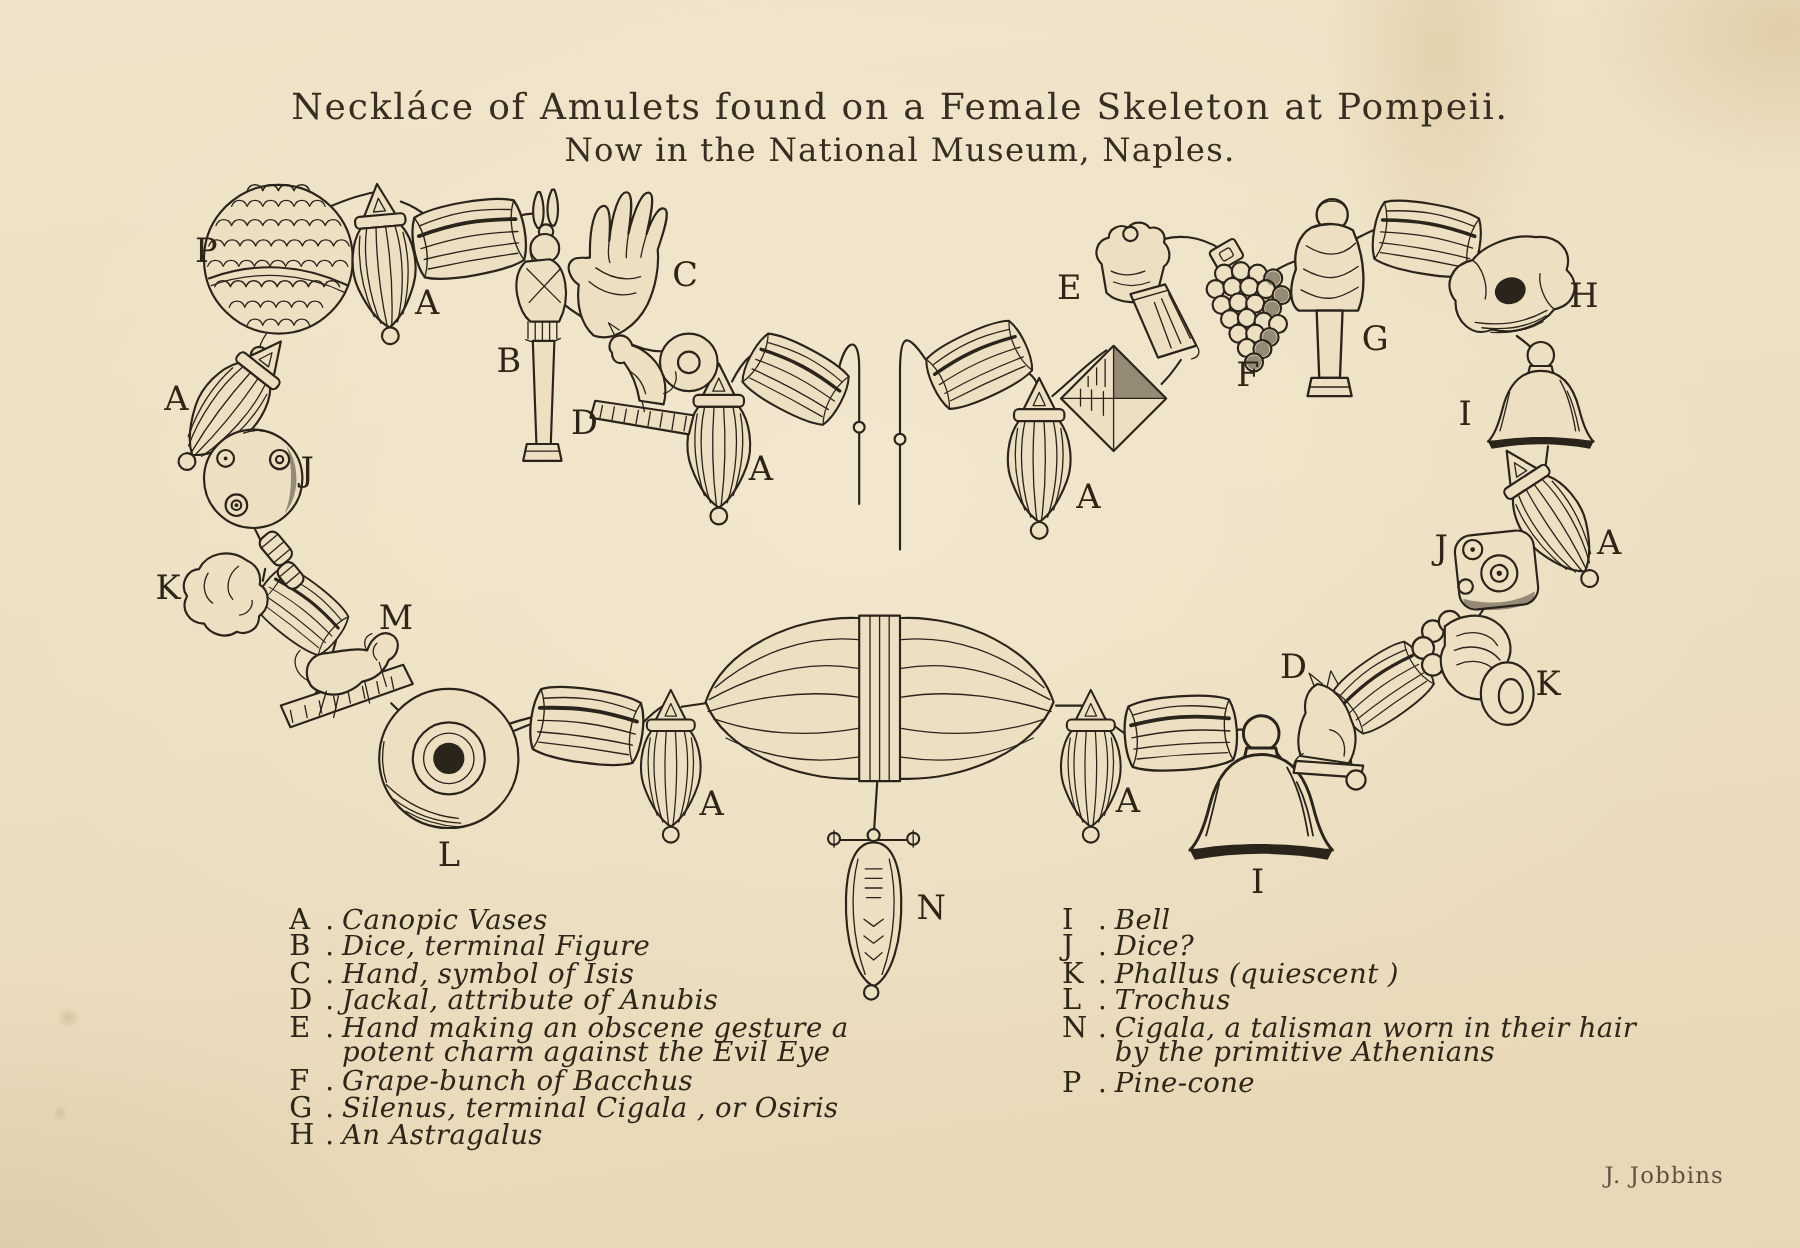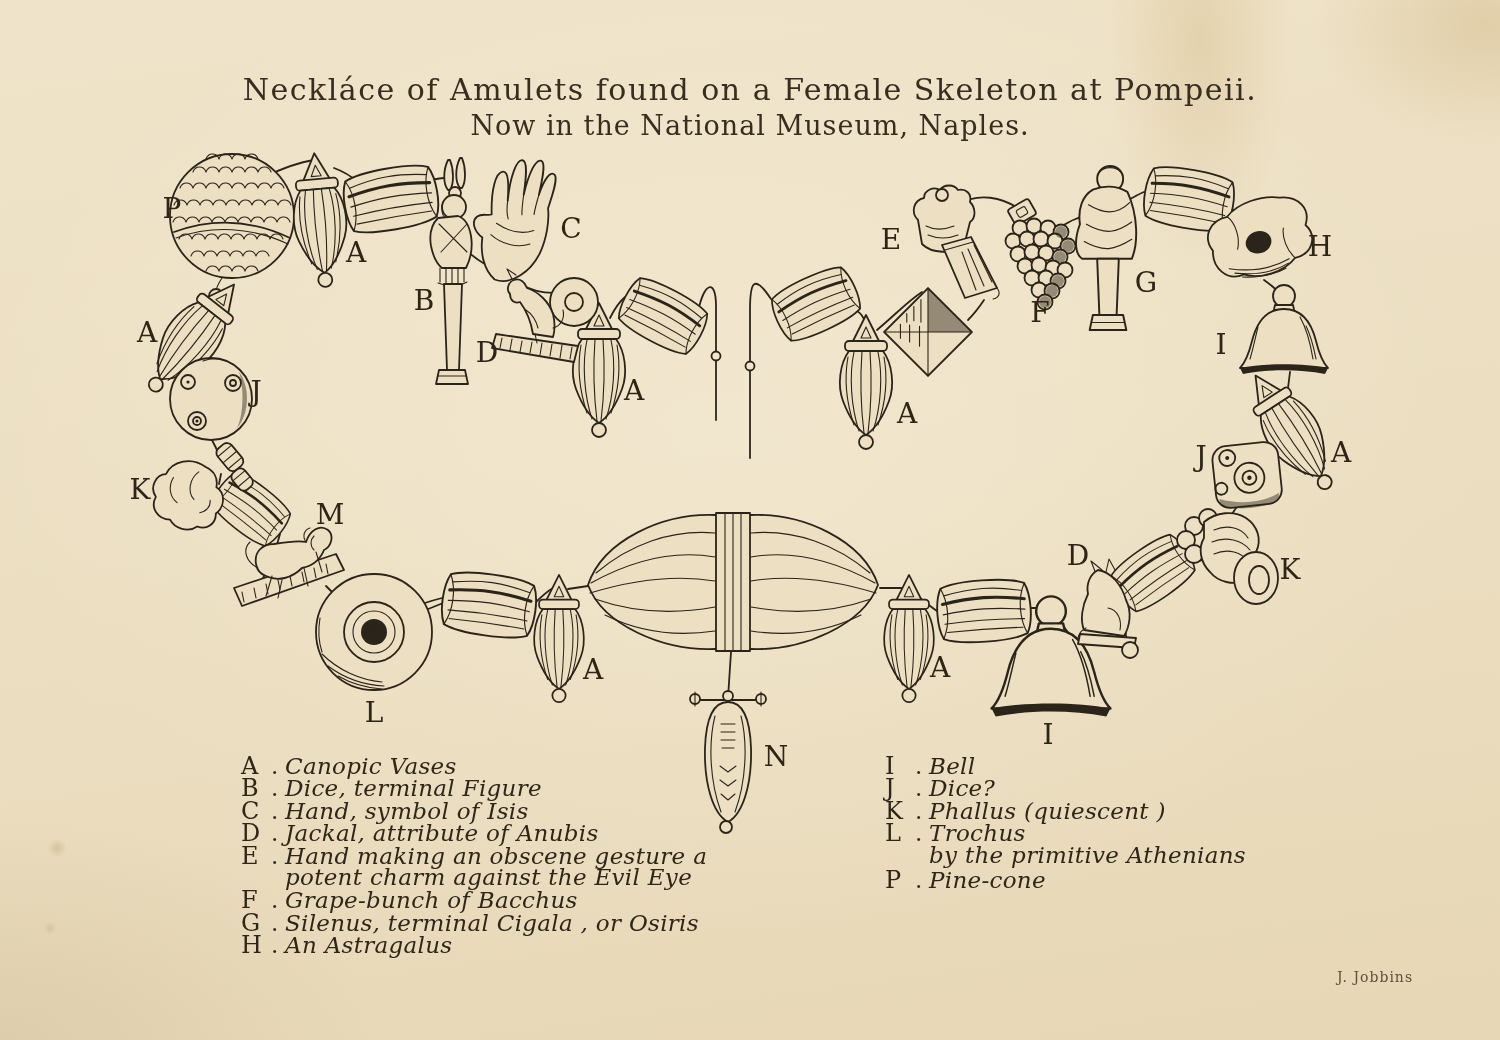--- a/index.html
+++ b/index.html
@@ -34,21 +34,21 @@
         stroke:none; text-anchor:middle;}
   .legend{position:absolute; font-size:23px; color:#2e2719;}
   #legend-left{left:193px; top:752px;margin-left:48px;}
   #legend-right{left:885px; top:752px;}
   .legend-row{height:22.4px; white-space:nowrap;}
   .lk{display:inline-block; width:30px; font-style:normal; font-size:24px;}
   .ls{display:inline-block; width:14px;}
   .ld{font-style:italic; letter-spacing:0.3px;}
   .lwrap{margin-left:44px; height:22.4px;}
   .gap-before{margin-top:2px;}
-  #signature{position:absolute; left:1337px; top:969px; font-size:14px; color:#5d5140;
+  #signature{position:absolute; left:1337px; top:969px; font-size:19px; color:#5d5140;
              letter-spacing:1px;}
 </style>
 </head>
 <body>
 
 <div id="page">
 
   <div class="title-line" id="title1">Neckláce of Amulets found on a Female Skeleton at Pompeii.</div>
   <div class="title-line" id="title2">Now in the National Museum, Naples.</div>
 
@@ -426,18 +426,19 @@
     <div class="legend-row"><span class="lk">F</span><span class="ls">.</span><span class="ld">Grape-bunch of Bacchus</span></div>
     <div class="legend-row"><span class="lk">G</span><span class="ls">.</span><span class="ld">Silenus, terminal Cigala , or Osiris</span></div>
     <div class="legend-row"><span class="lk">H</span><span class="ls">.</span><span class="ld">An Astragalus</span></div>
   </div>
 
   <div class="legend" id="legend-right">
     <div class="legend-row"><span class="lk">I</span><span class="ls">.</span><span class="ld">Bell</span></div>
     <div class="legend-row"><span class="lk">J</span><span class="ls">.</span><span class="ld">Dice?</span></div>
     <div class="legend-row"><span class="lk">K</span><span class="ls">.</span><span class="ld">Phallus (quiescent )</span></div>
     <div class="legend-row"><span class="lk">L</span><span class="ls">.</span><span class="ld">Trochus</span></div>
+    <div class="legend-row"><span class="lk">N</span><span class="ls">.</span><span class="ld">Cigala, a talisman worn in their hair</span></div>
     <div class="lwrap ld">by the primitive Athenians</div>
     <div class="legend-row gap-before"><span class="lk">P</span><span class="ls">.</span><span class="ld">Pine-cone</span></div>
   </div>
 
   <div id="signature">J. Jobbins</div>
 </div>
 
 </body></html>

